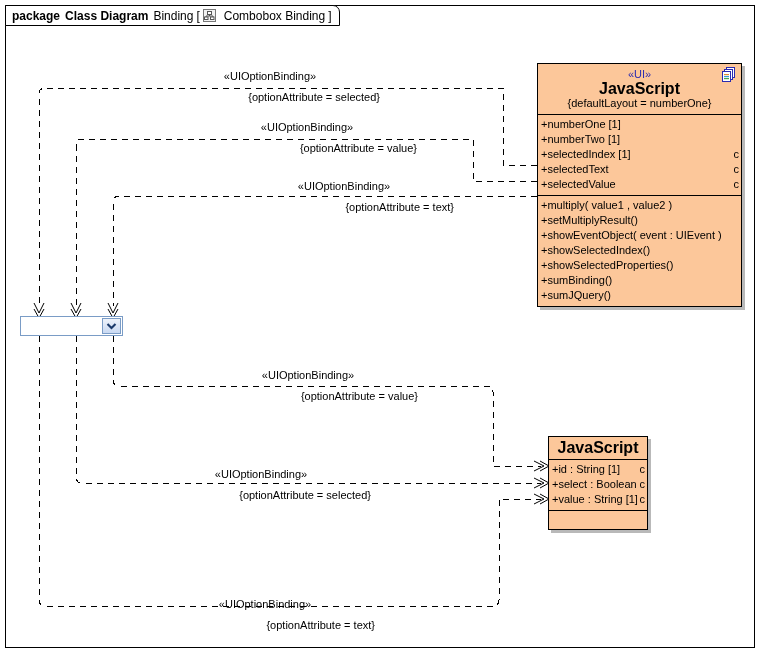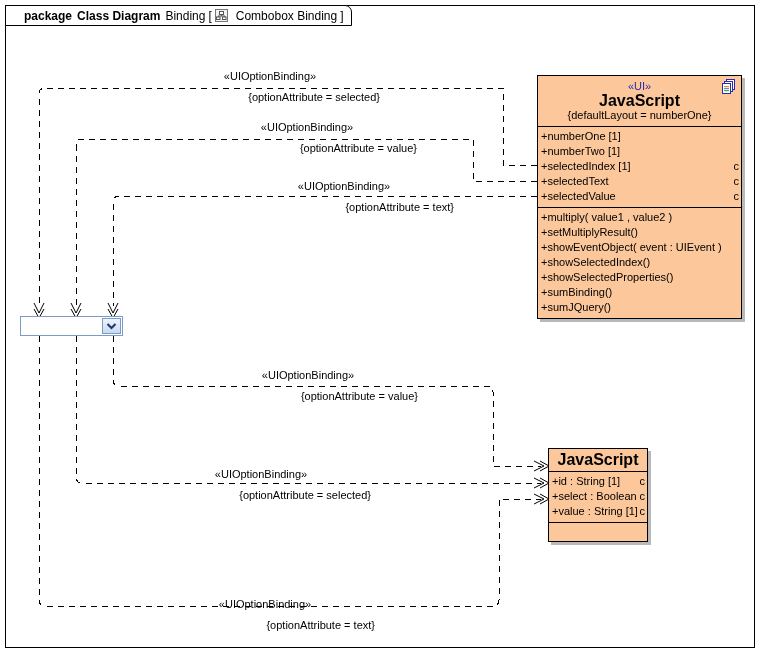--- a/index.html
+++ b/index.html
@@ -43,21 +43,20 @@
     display: flex;
     align-items: center;
     padding: 0 7px 0 6px;
     white-space: nowrap;
     border-radius: 0 7px 0 0;
   }
   .pkg-kw {
     font-weight: bold;
     font-size: 12px;
     letter-spacing: 0px;
-    margin-left: 12px;
   }
   .pkg-kw2 {
     font-weight: bold;
     font-size: 12px;
     margin-left: 5px;
   }
   .pkg-name {
     font-size: 12px;
     margin-left: 5px;
   }
@@ -71,21 +70,20 @@
   }
 
   
   .uml-class {
     position: absolute;
     box-sizing: border-box;
     background: #fcc79a;
     border: 1px solid #000000;
     box-shadow: 3px 3px 0 0 rgba(128,128,128,0.55);
     overflow: hidden;
-    margin-top: 12px;
   }
   .uml-head {
     padding: 3px 4px 4px 4px;
     text-align: center;
     position: relative;
   }
   .stereotype {
     color: #2b2bb0;
     font-size: 11px;
     line-height: 14px;

